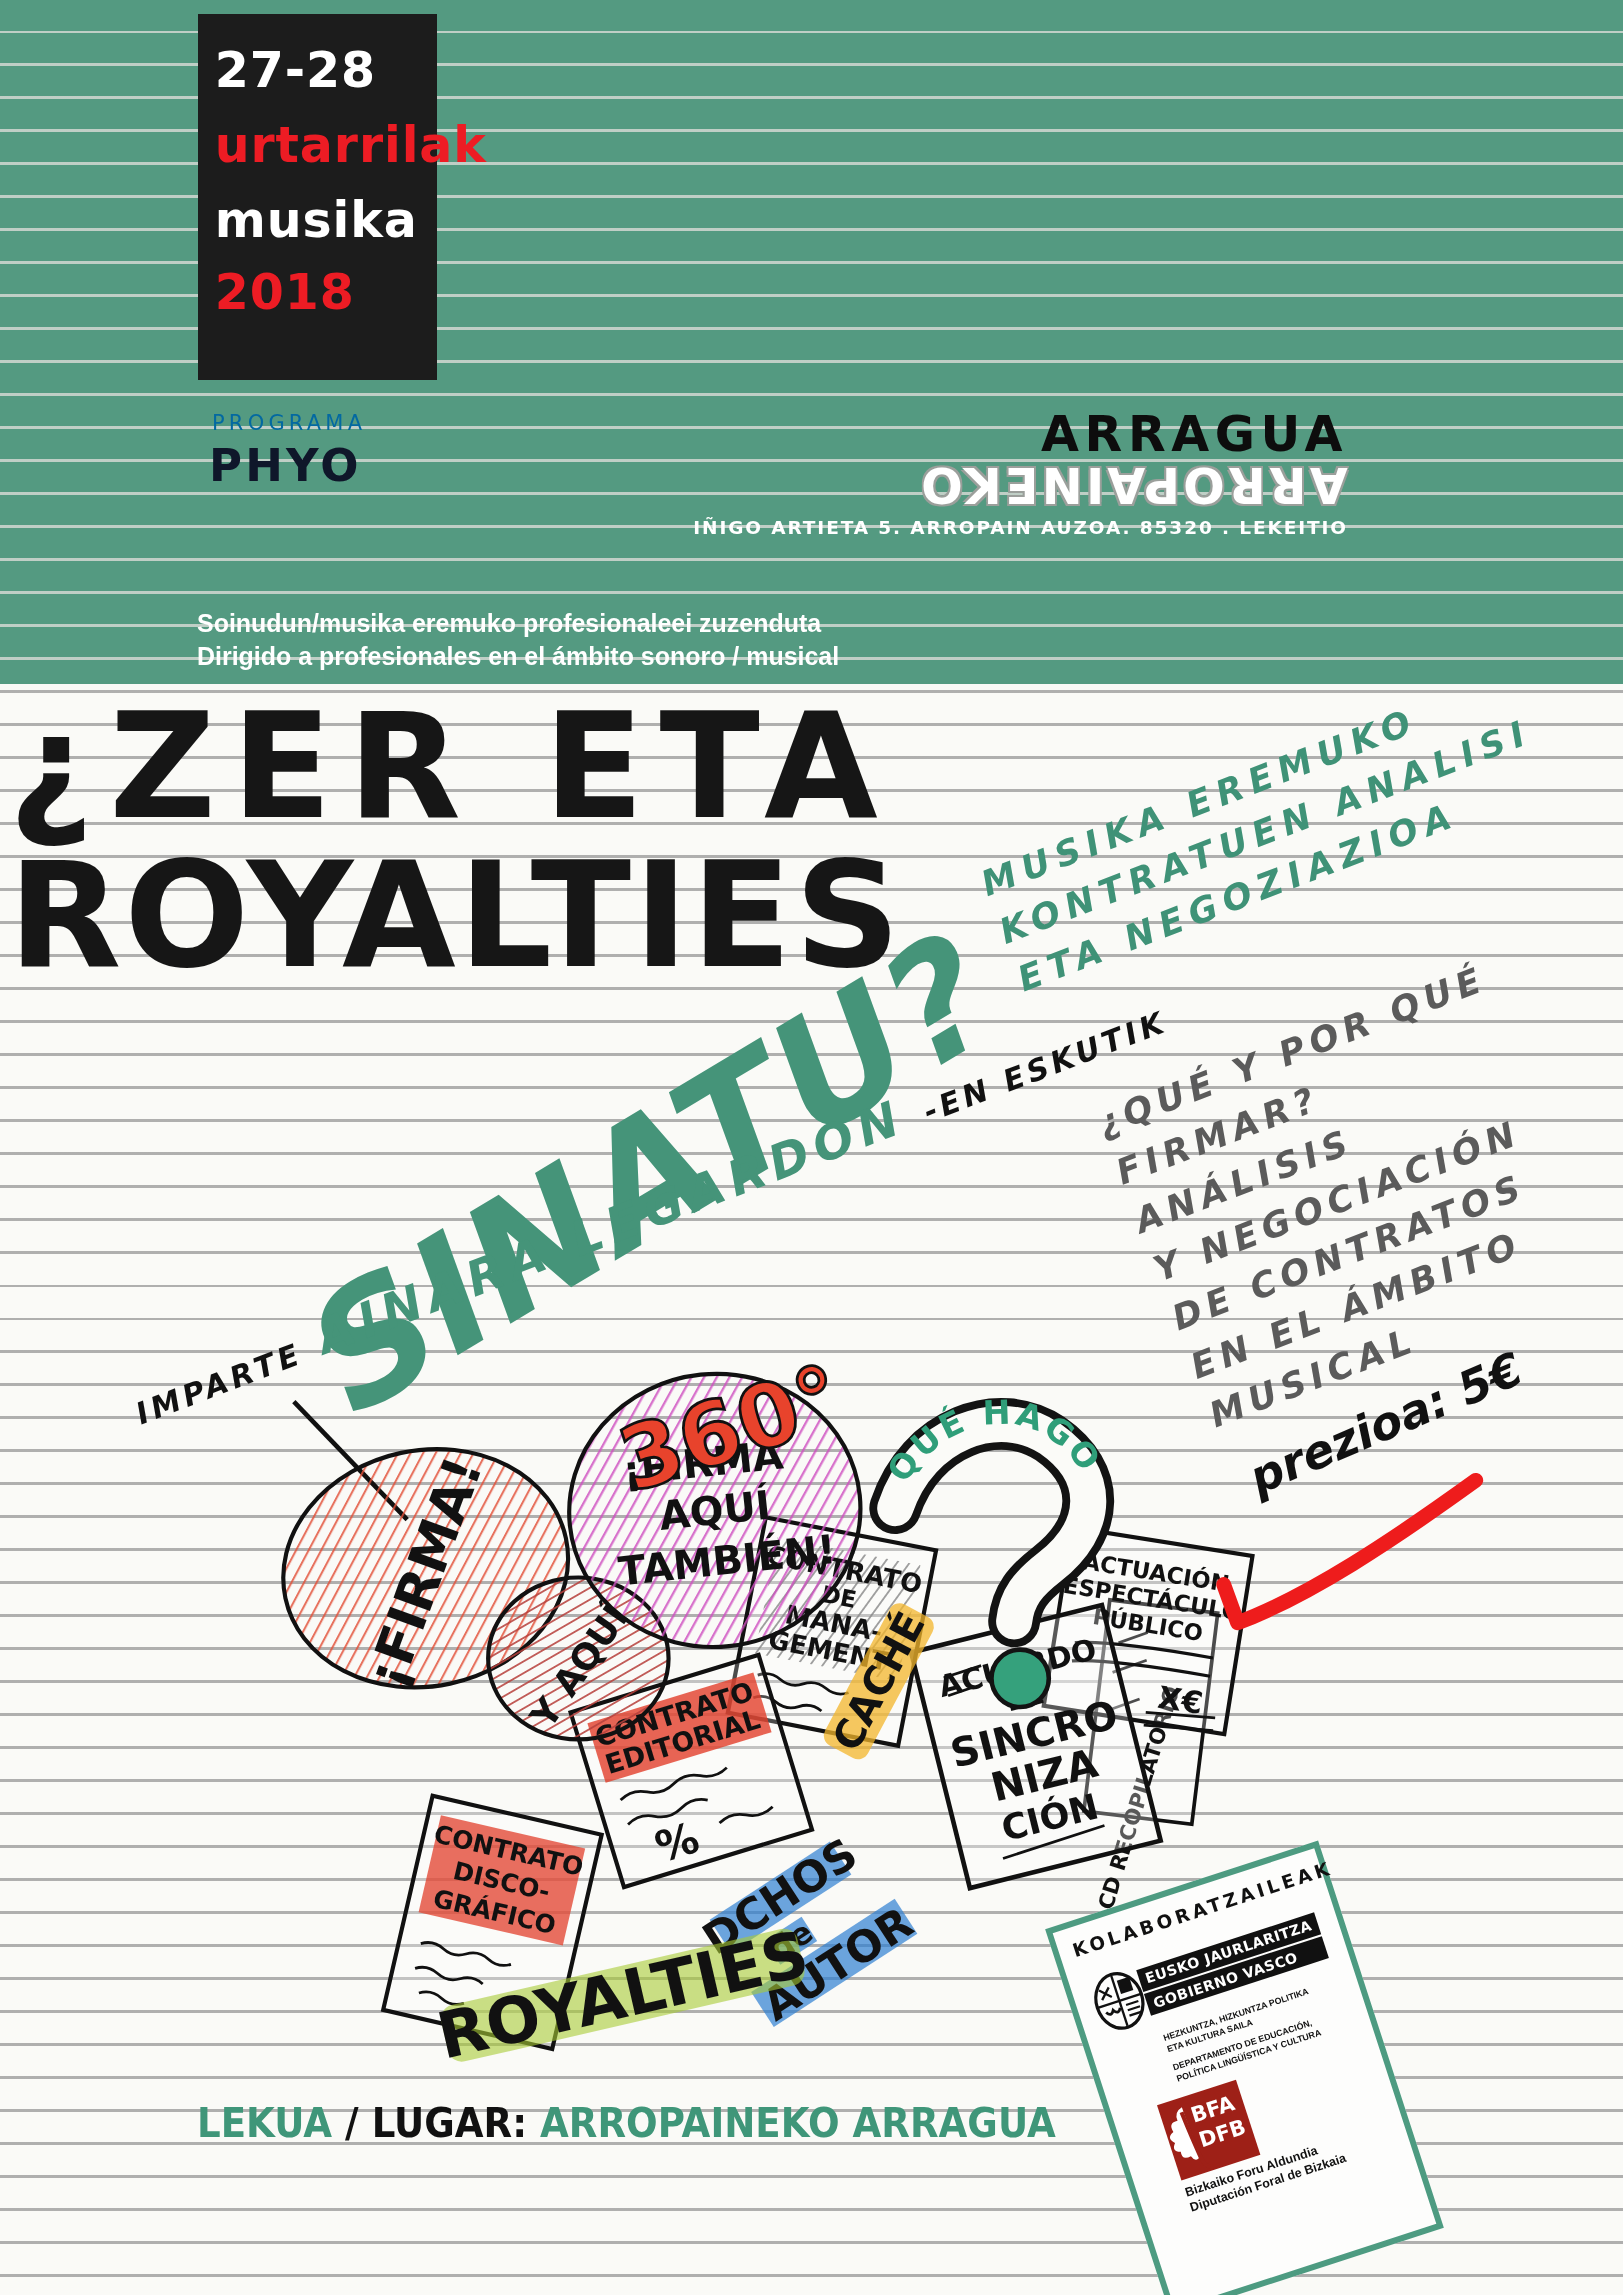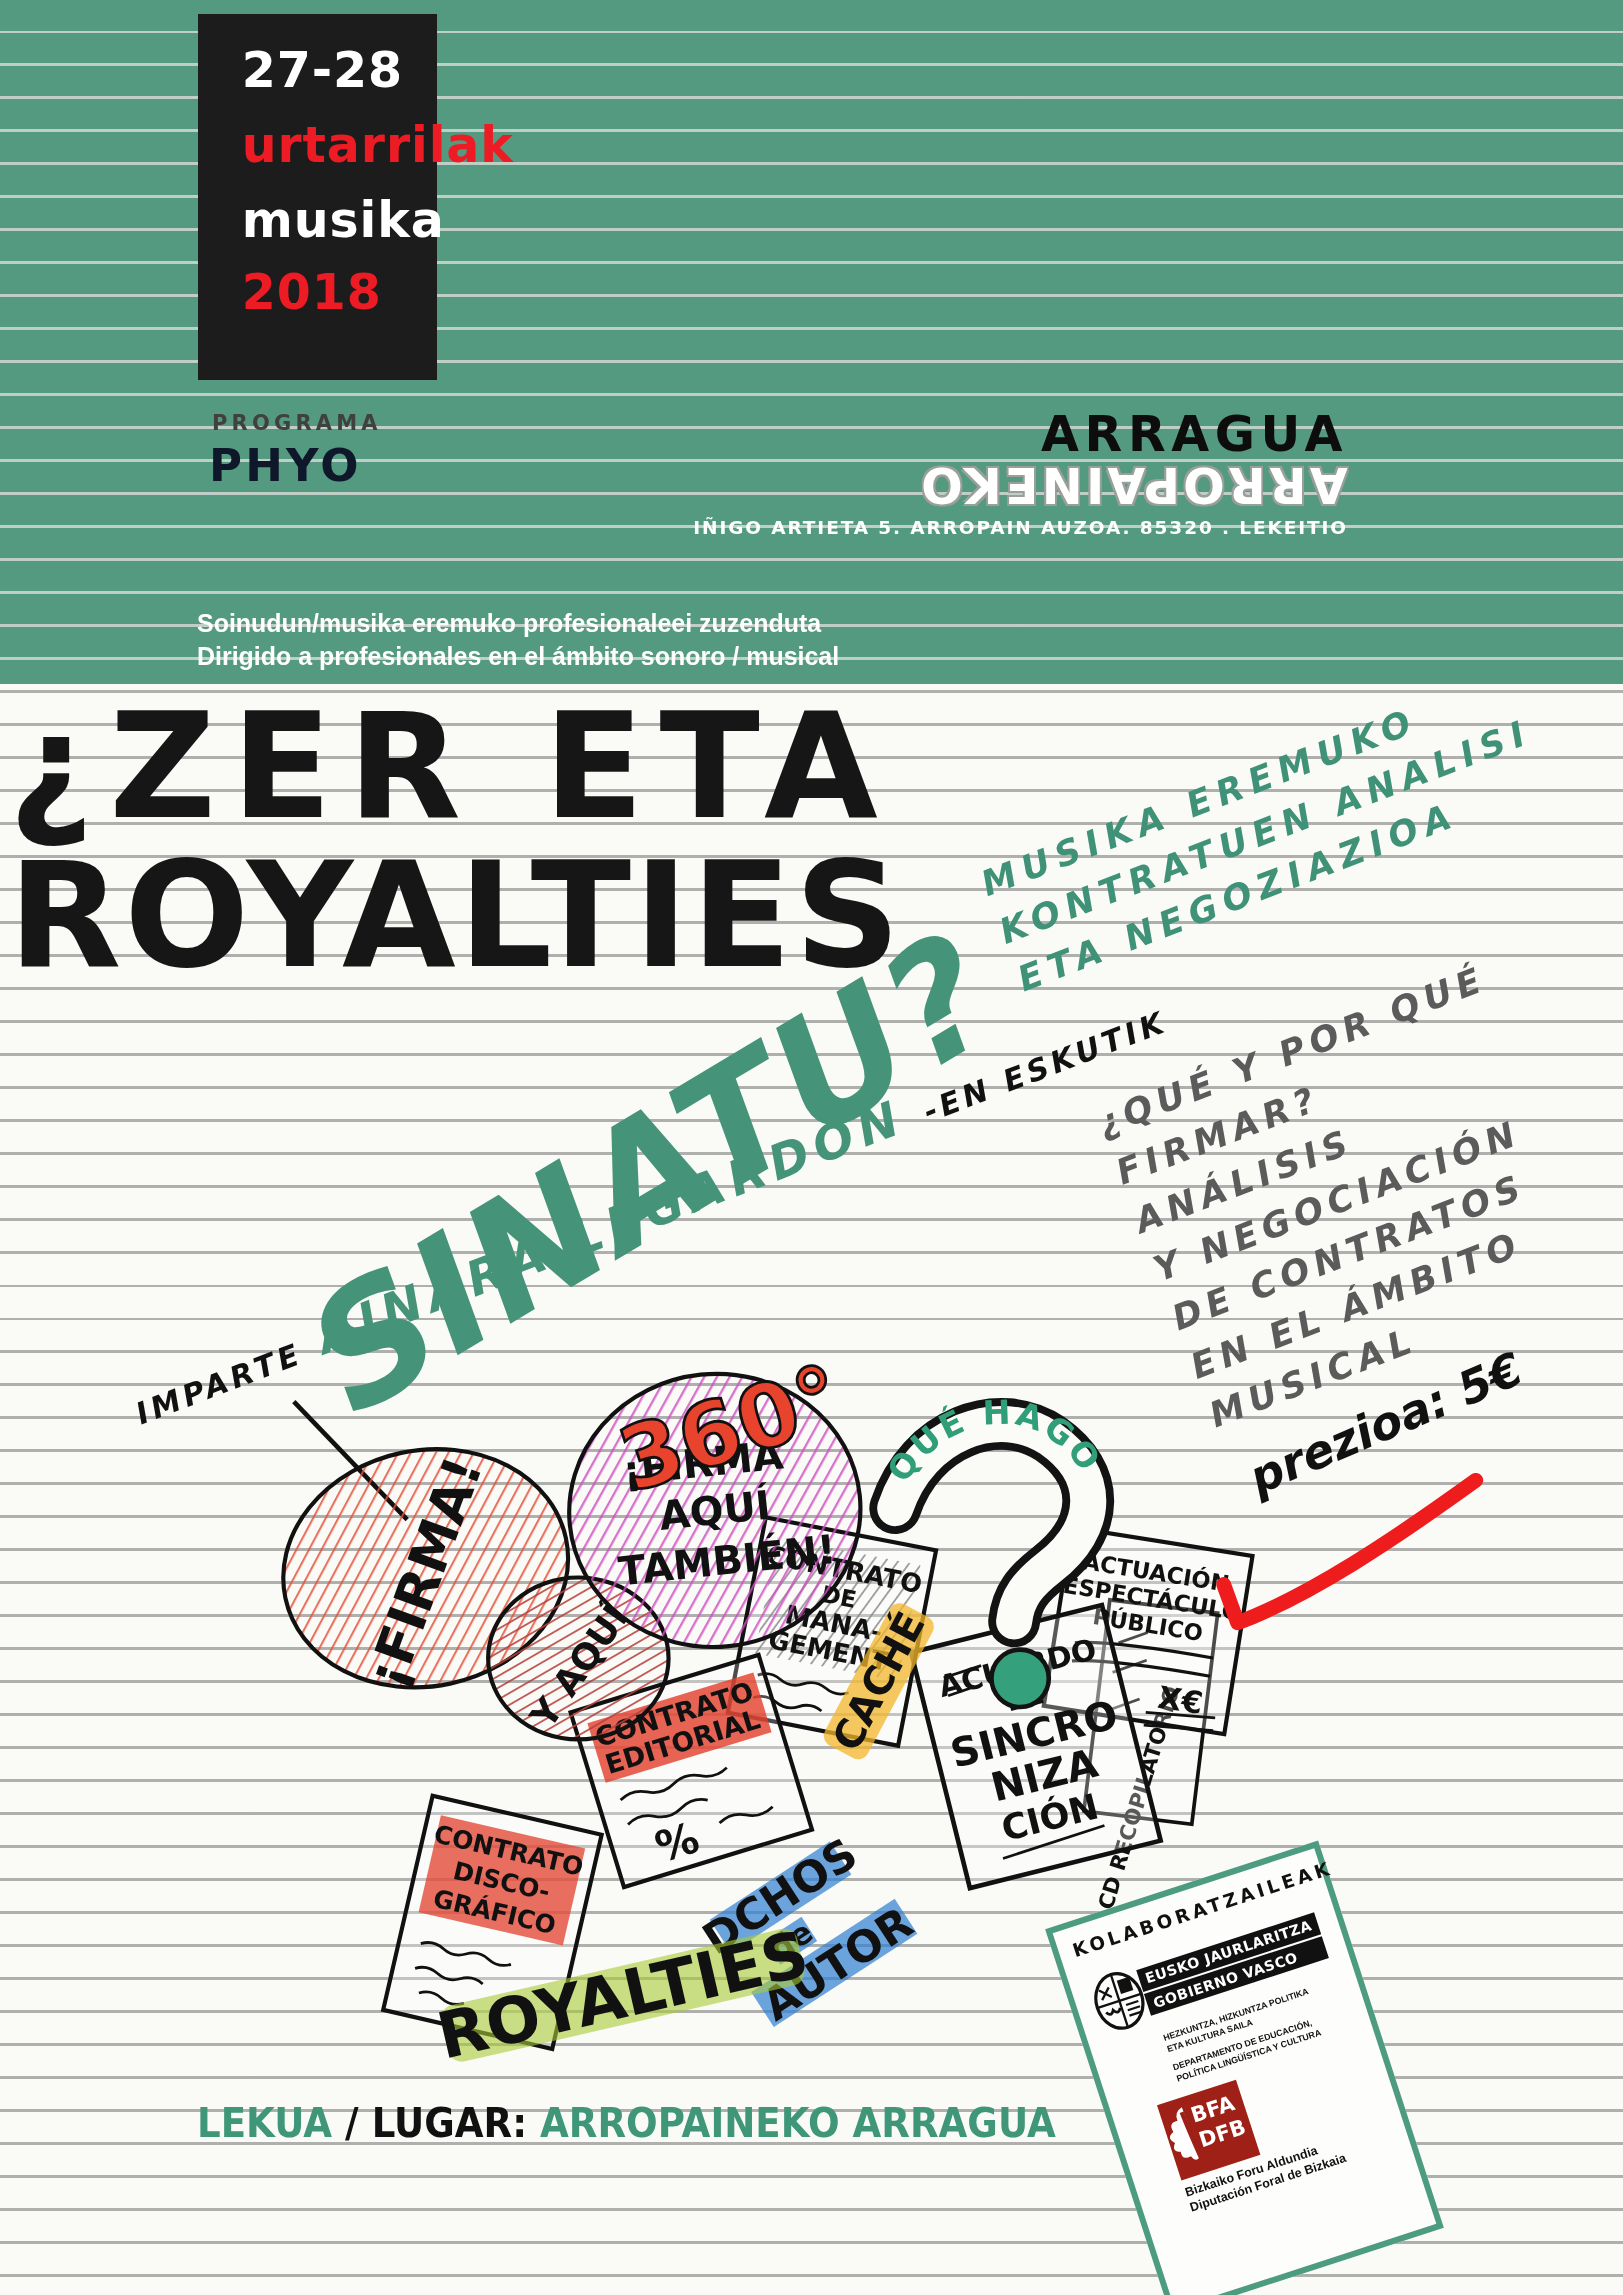--- a/index.html
+++ b/index.html
@@ -20,23 +20,23 @@
   .band{
     left:0;top:0;width:1623px;height:684px;z-index:1;
     background-image:repeating-linear-gradient(to bottom,
       transparent 0px, transparent 30.5px,
       rgba(210,216,210,.85) 30.5px, rgba(210,216,210,.85) 33px);
     background-color:#549a81;
   }
   .datebox{
     left:198px;top:14px;width:239px;height:366px;background:#1c1c1c;z-index:2;
   }
-  .datebox span{position:absolute;left:16.7px;font-size:49px;font-weight:bold;letter-spacing:0.9px;font-family:"DejaVu Sans",sans-serif;margin-left:27px;}
+  .datebox span{position:absolute;left:16.7px;font-size:49px;font-weight:bold;letter-spacing:0.9px;font-family:"DejaVu Sans",sans-serif;}
   .white{color:#ffffff;} .red{color:#ed1c24;}
-  .kicker{left:212px;top:411px;font-size:21px;font-weight:700;letter-spacing:4.2px;color:#404040;z-index:2;font-family:"DejaVu Sans",sans-serif;}
+  .kicker{left:212px;top:411px;font-size:21px;font-weight:400;letter-spacing:4.2px;color:#0369a1;z-index:2;font-family:"DejaVu Sans",sans-serif;}
   .phyo{left:209px;top:439px;font-size:45px;font-weight:900;letter-spacing:3.2px;color:#0f172a;z-index:2;font-family:"DejaVu Sans",sans-serif;}
   .brand{right:275px;top:409px;text-align:right;z-index:2;font-family:"DejaVu Sans",sans-serif;}
   .brand .name{font-size:49px;font-weight:900;letter-spacing:5.6px;color:#0d0d0d;line-height:1.05;}
   .brand .mirror{
     display:inline-block;font-size:49px;font-weight:900;letter-spacing:3.2px;color:#fff;line-height:1.0;
     transform:rotate(180deg);
     text-shadow:1.9px 1.9px 0 #9b9f9b,-1.9px -1.9px 0 #9b9f9b,1.9px -1.9px 0 #9b9f9b,-1.9px 1.9px 0 #9b9f9b;
   }
   .brand .addr{font-size:18.5px;font-weight:bold;letter-spacing:1.9px;color:#fff;margin-top:7.4px;}
   .audience{left:197px;top:607px;z-index:2;color:#fff;font-weight:bold;font-size:26px;line-height:33px;transform:scaleX(.96);transform-origin:left top;}

